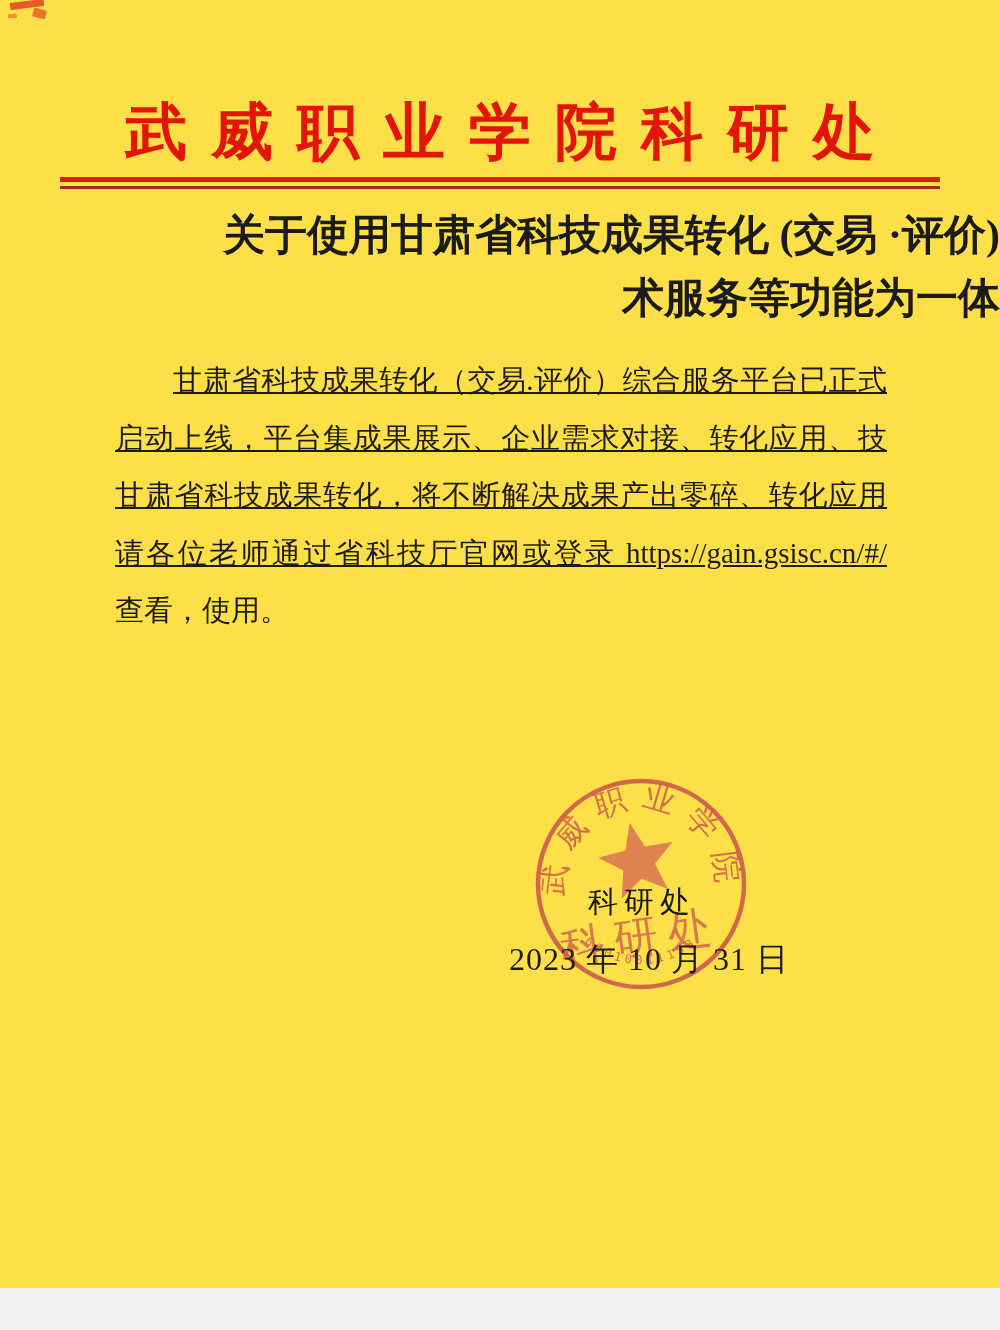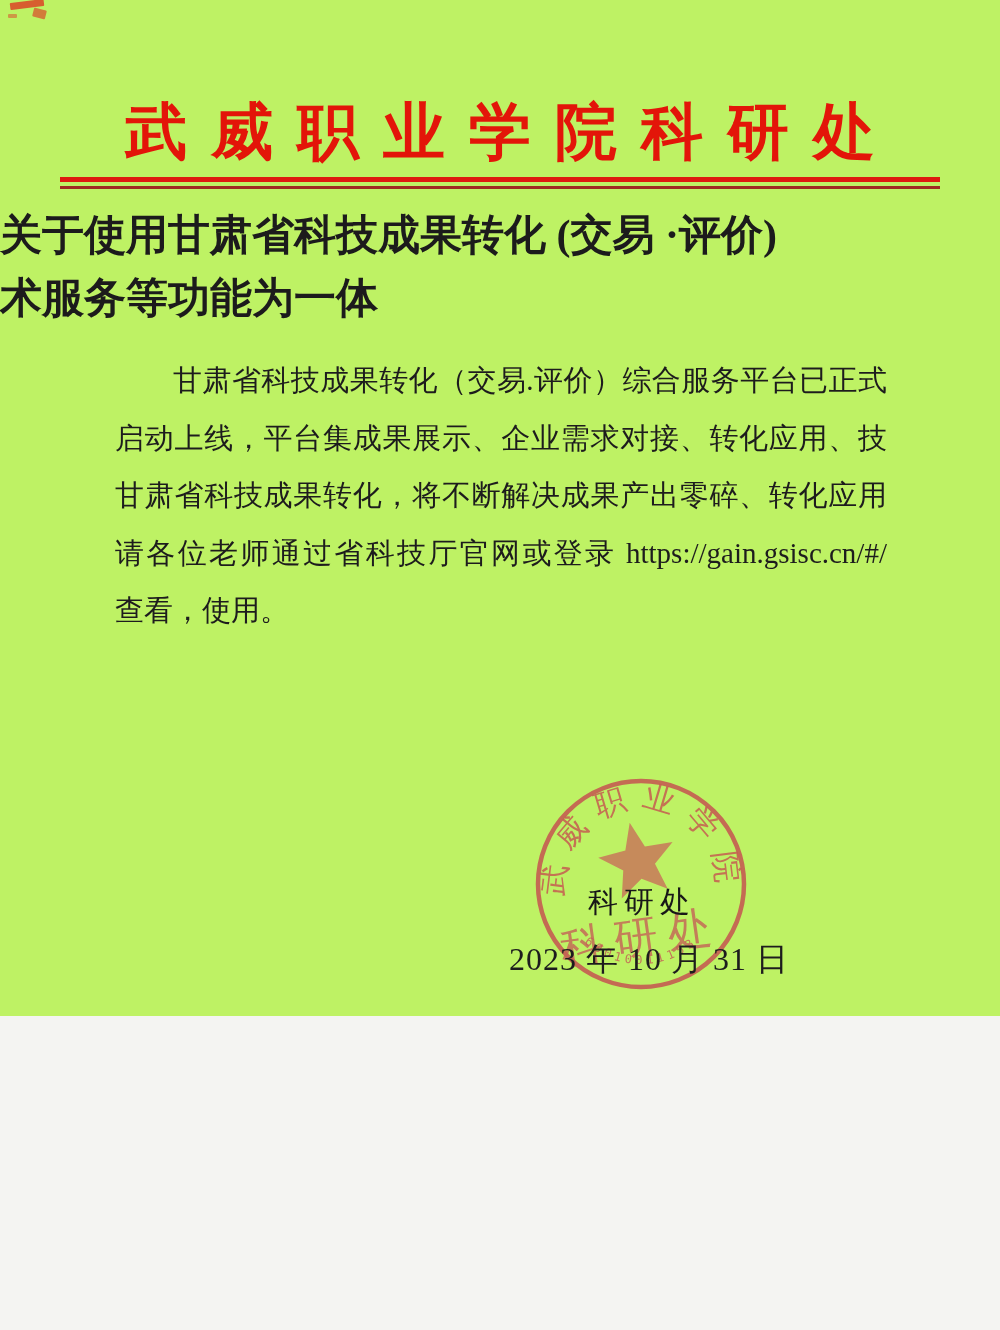--- a/index.html
+++ b/index.html
@@ -4,22 +4,22 @@
 <style>
   html,body{margin:0;padding:0;}
   body{
     width:1000px;height:1330px;
     background:#f4f4f2;
     font-family:"Liberation Serif","DejaVu Serif",serif;
     position:relative;
   }
   .page{
     position:absolute;left:0;top:0;
-    width:1000px;height:1016px;
-    background:#bef264;
+    width:1000px;height:1288px;
+    background:#fde047;
     overflow:hidden;
   }
 
   
   .corner-mark{position:absolute;background:#df2c1e;opacity:.75;border-radius:1px;}
   .corner-mark.m1{left:10px;top:1px;width:34px;height:7px;transform:rotate(-7deg);}
   .corner-mark.m2{left:33px;top:9px;width:13px;height:9px;transform:rotate(14deg);opacity:.6;}
   .corner-mark.m3{left:8px;top:14px;width:9px;height:4px;opacity:.45;}
 
   
@@ -31,37 +31,38 @@
     letter-spacing:24px;
     padding-left:24px;box-sizing:border-box;
     white-space:nowrap;
   }
   .rule-thick{position:absolute;left:60px;top:177px;width:880px;height:5px;background:#de1a0f;}
   .rule-thin{position:absolute;left:60px;top:186px;width:880px;height:2.5px;background:#9f2a20;}
 
   
   .doc-title{
     position:absolute;left:0;top:204px;width:1000px;
-    text-align:left;
+    text-align:right;
     font-size:42px;font-weight:700;
     color:#1c1b1c;
     line-height:63px;
   }
 
   
   .body-text{
     position:absolute;left:115px;top:352px;width:772px;
     font-size:29px;color:#1d1c1d;
     line-height:57.5px;
   }
   .body-text .line{height:57.5px;white-space:nowrap;}
   .body-text .line.just{
     white-space:normal;
     text-align:justify;
     text-align-last:justify;
+    text-decoration:underline;
   }
   .body-text .line.indent{padding-left:58px;}
 
   
   .stamp{position:absolute;left:533px;top:776px;width:216px;height:216px;opacity:.85;z-index:1;}
 
   
   .sig-dept{
     position:absolute;left:588px;top:882px;
     font-size:30px;color:#181718;letter-spacing:6px;z-index:2;white-space:nowrap;

